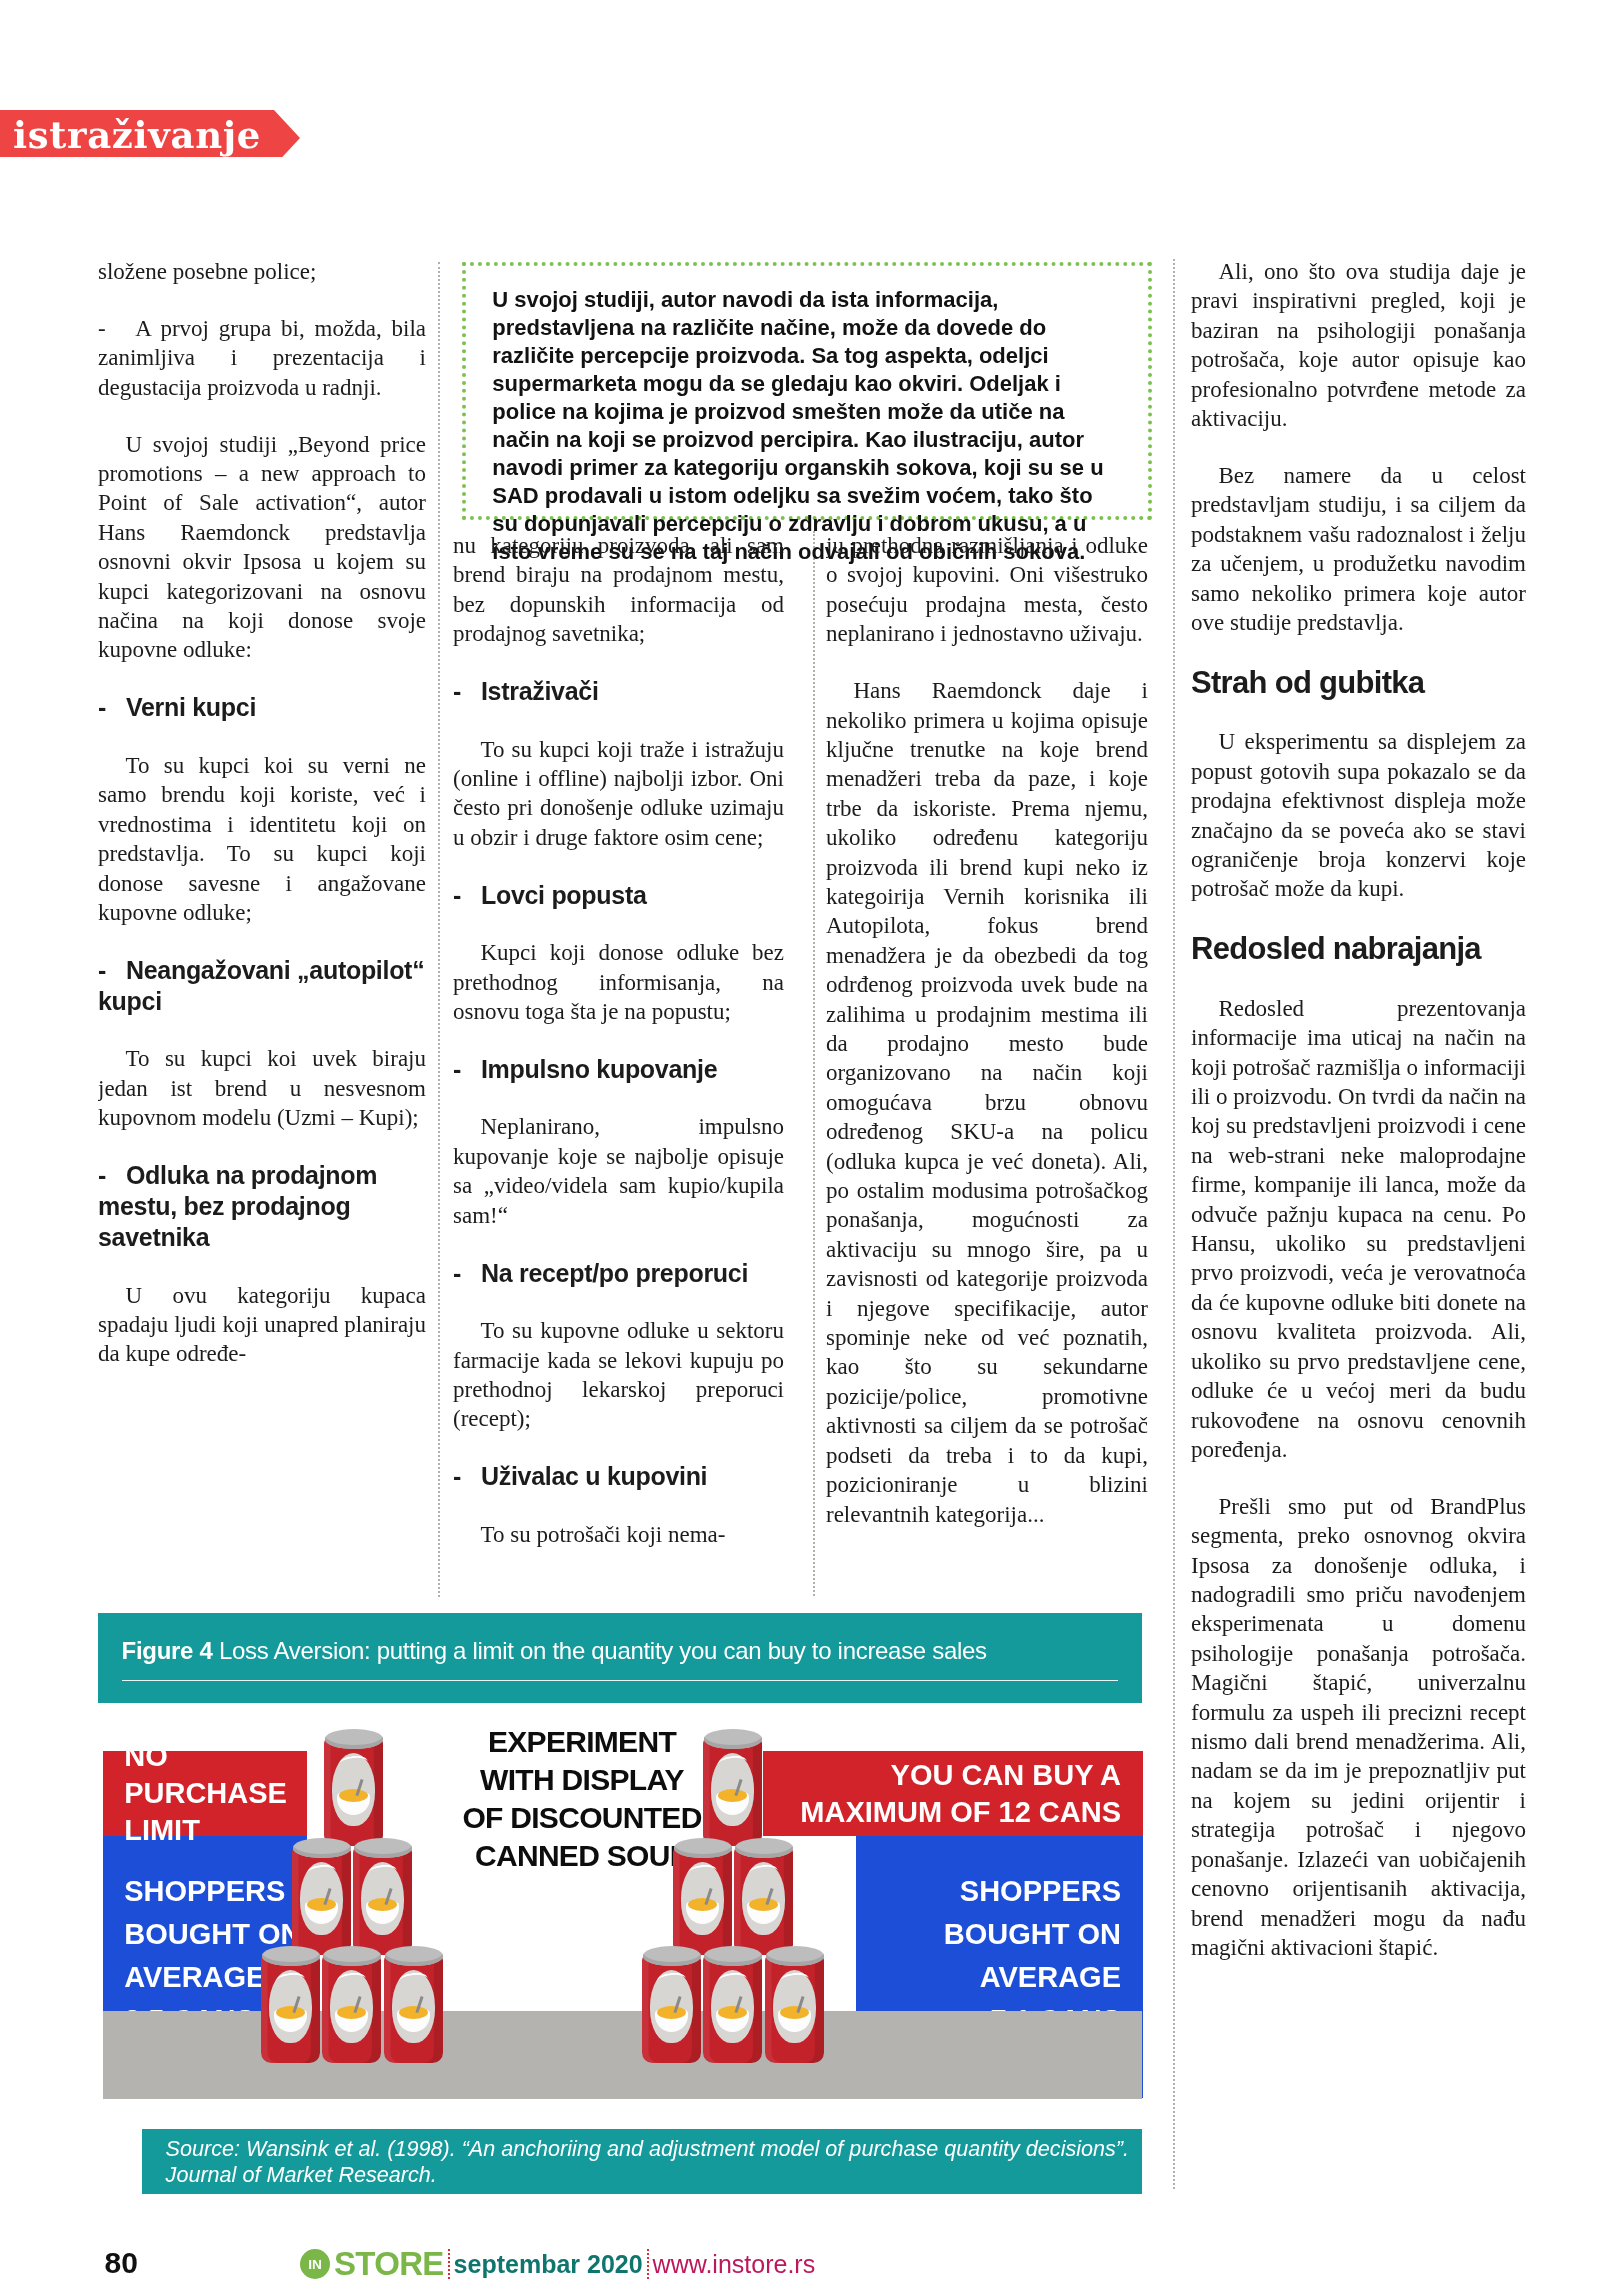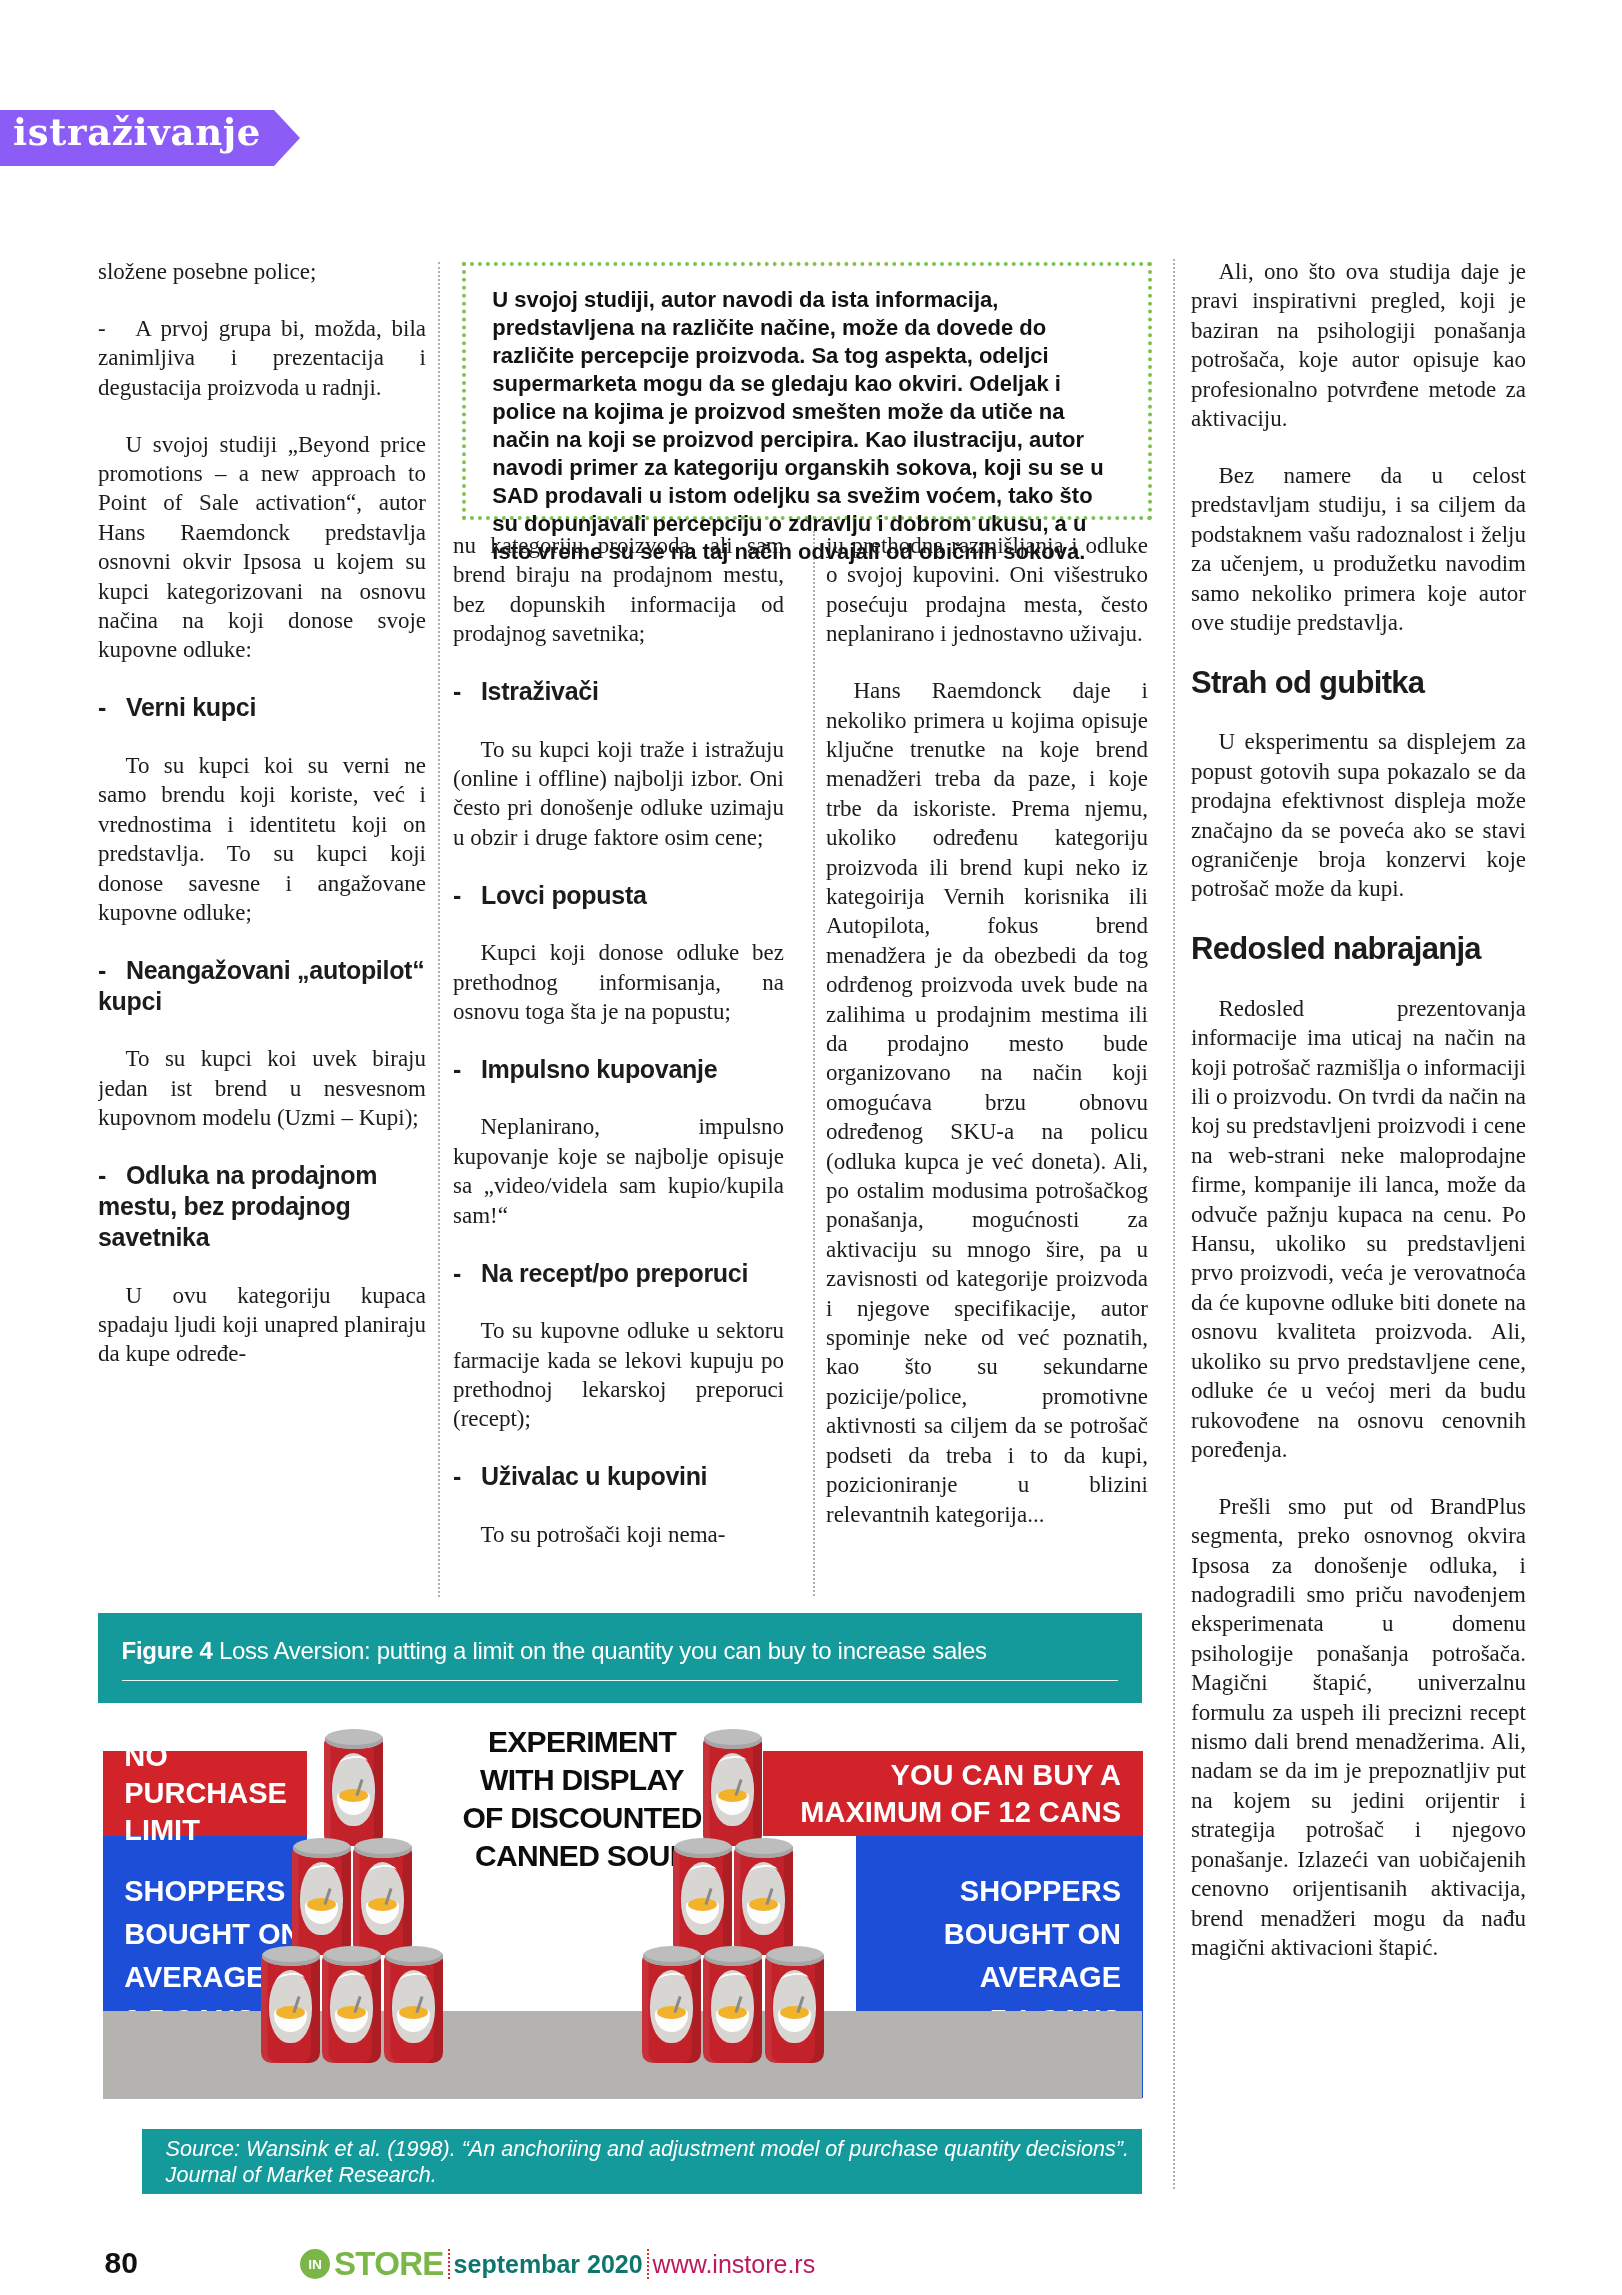--- a/index.html
+++ b/index.html
@@ -1,22 +1,22 @@
 <!DOCTYPE html>
 <html lang="sr" style="font-size:10.5px"><head>
 <meta charset="utf-8">
 <style>
   html,body{margin:0;padding:0;background:#e8e8e8;}
   .page{position:relative;width:1623px;height:2295px;background:#ffffff;overflow:hidden;
         font-family:"Liberation Serif",serif;color:#1c1c1c;}
 
   
-  .tag-banner{position:absolute;left:0;top:110px;width:300px;height:56px;background:#8b5cf6;
+  .tag-banner{position:absolute;left:0;top:110px;width:300px;height:47px;background:#ef4444;
       clip-path:polygon(0 0,274px 0,300px 28px,274px 56px,0 56px);
-      display:flex;align-items:flex-start;justify-content:center;padding-right:26px;box-sizing:border-box;}
+      display:flex;align-items:flex-end;justify-content:center;padding-right:26px;box-sizing:border-box;}
   .tag-banner span{font-family:"DejaVu Serif",serif;font-weight:bold;font-size:37px;color:#fff;letter-spacing:0.7px;}
 
   
   .col{position:absolute;overflow:hidden;text-align:justify;}
   #col1{left:98px;top:257px;width:328px;height:1335px;}
   #col2{left:453px;top:531px;width:331px;height:1063px;}
   #col3{left:826px;top:531px;width:322px;height:1067px;}
   #col4{left:1191px;top:257px;width:335px;height:1932px;}
   .blk{margin:0 0 27.5px 0;}
   .p{font-size:23px;line-height:29.4px;}

